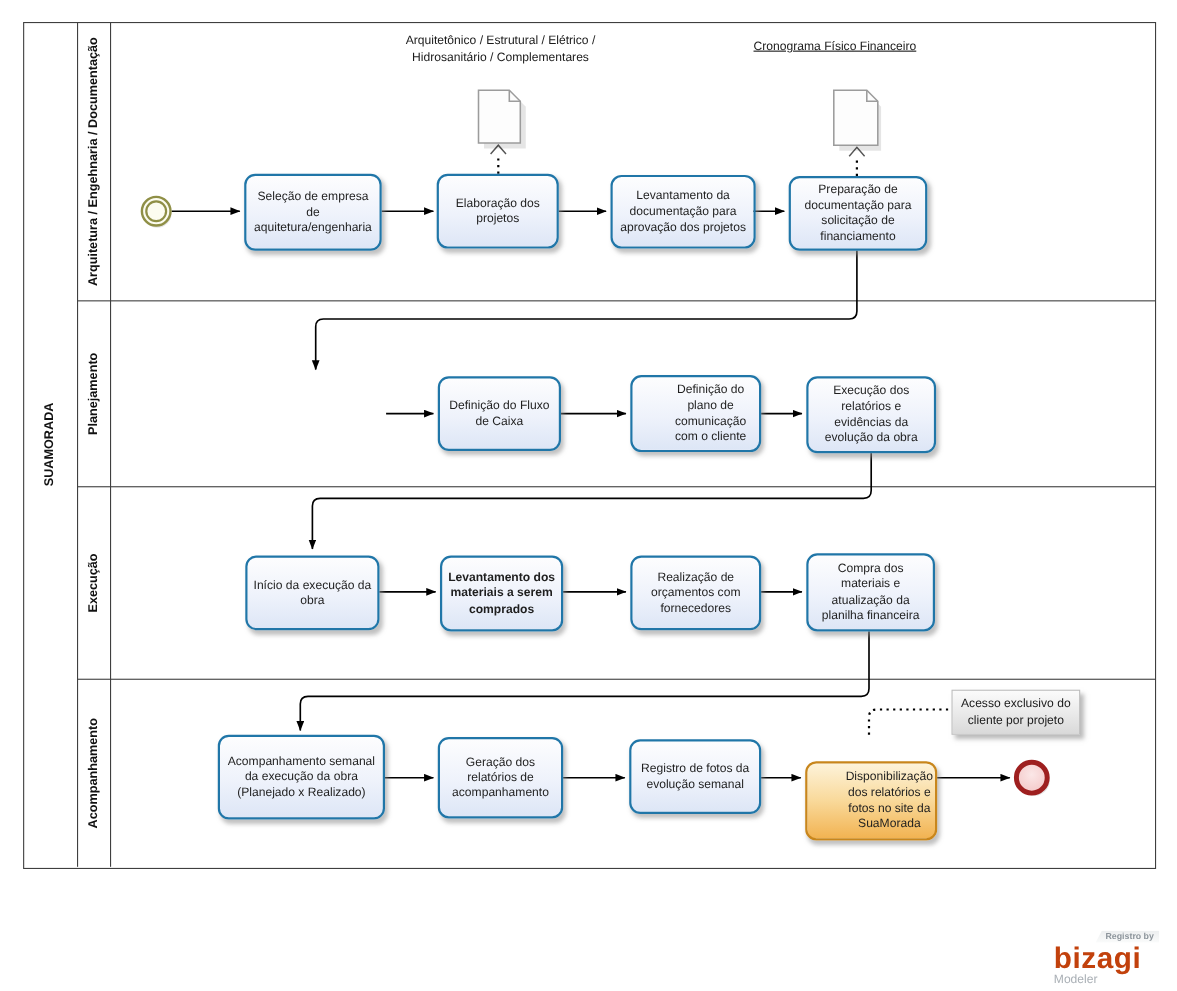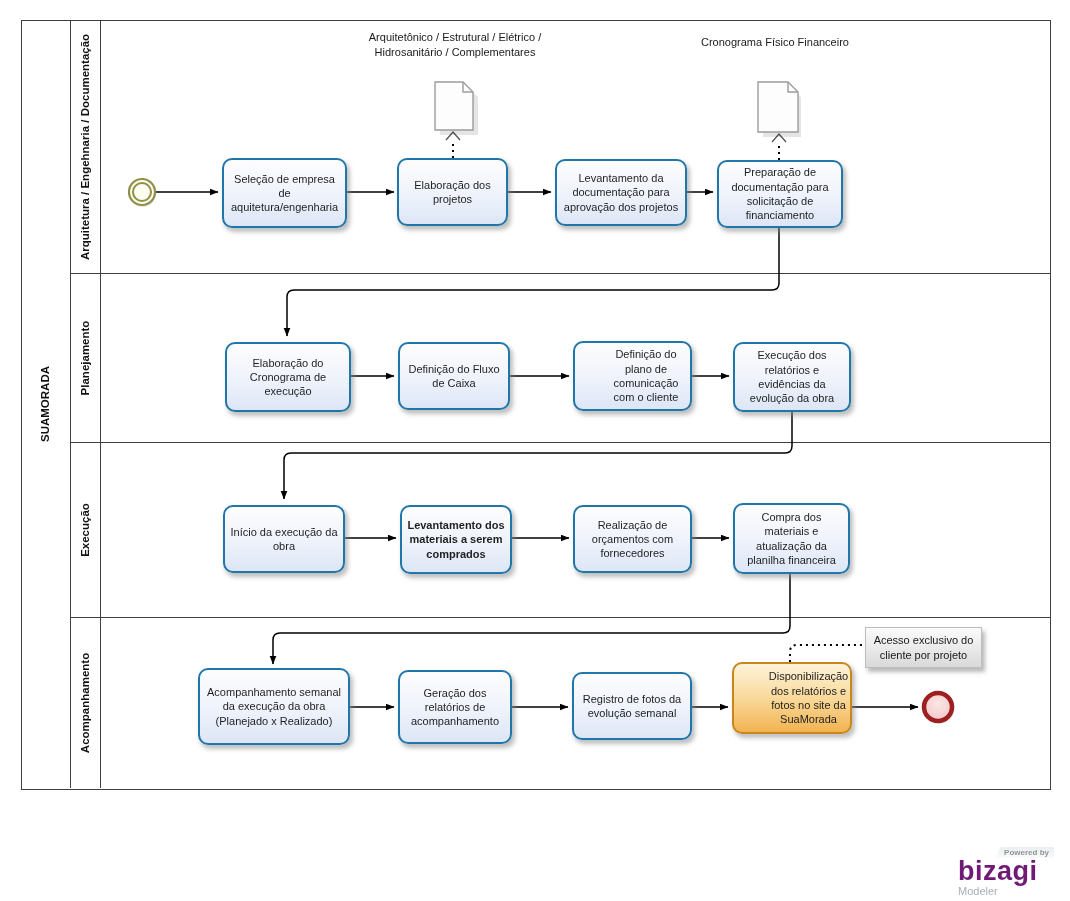--- a/index.html
+++ b/index.html
@@ -22,21 +22,21 @@
         background:linear-gradient(180deg,#fbfbfb 0%,#e9e9e9 55%,#d9d9d9 100%);
         border:1px solid #bdbdbd;box-shadow:3px 3.5px 4px rgba(120,120,120,0.5);
         display:flex;align-items:center;justify-content:center;text-align:center;
         font-size:11px;line-height:1.3;padding:16px 4px;}
   svg.overlay{position:absolute;left:0;top:0;}
   .logo{position:absolute;left:958px;top:841px;width:96px;}
   .powered{display:block;text-align:right;}
   .powered span{display:inline-block;font-size:8px;font-weight:bold;color:#8d959c;
         background:linear-gradient(180deg,#eceeef 0%,#fafbfb 100%);
         padding:1px 5px 1px 9px;clip-path:polygon(10% 0,100% 0,100% 100%,0 100%);}
-  .bizagi{display:block;font-size:27px;font-weight:bold;letter-spacing:0.5px;color:#701a75;line-height:0.95;}
+  .bizagi{display:block;font-size:27px;font-weight:bold;letter-spacing:0.5px;color:#c2410c;line-height:0.95;}
   .modeler{display:block;font-size:11px;color:#a9afb5;margin-top:0px;}
 </style>
 </head>
 <body>
 
 <div id="stage">
 
   <div class="pool-outline"></div>
   <div class="line-v" style="left:70px;top:20px;height:768px;"></div>
   <div class="line-v" style="left:100px;top:20px;height:768px;"></div>
@@ -108,43 +108,42 @@
 
     <circle cx="143" cy="194" r="13" fill="rgba(0,0,0,0.10)"></circle>
     <circle cx="142" cy="192" r="13" fill="#fcfcf0" stroke="#8f8f46" stroke-width="2.2"></circle>
     <circle cx="142" cy="192" r="9" fill="none" stroke="#8f8f46" stroke-width="2"></circle>
 
     <circle cx="940" cy="709" r="14.5" fill="rgba(0,0,0,0.10)"></circle>
     <circle cx="938" cy="707" r="14" fill="url(#endFill)" stroke="#9e1f1f" stroke-width="4.5"></circle>
   </svg>
 
   <div class="doc-label" style="left:360px;top:30px;width:190px;">Arquitetônico / Estrutural / Elétrico / Hidrosanitário / Complementares</div>
-  <div class="doc-label" style="left:695px;top:35px;width:160px;">Cronograma Físico Financeiro</div>
+  <div class="doc-label" style="left:679px;top:35px;width:160px;text-decoration:underline;">Cronograma Físico Financeiro</div>
 
   <div class="task" style="left:222px;top:158px;width:125px;height:70px;">Seleção de empresa de aquitetura/engenharia</div>
   <div class="task" style="left:397px;top:158px;width:111px;height:68px;">Elaboração dos projetos</div>
   <div class="task" style="left:555px;top:159px;width:132px;height:67px;">Levantamento da documentação para aprovação dos projetos</div>
   <div class="task" style="left:717px;top:160px;width:126px;height:68px;">Preparação de documentação para solicitação de financiamento</div>
 
-  <div class="task" style="left:225px;top:342px;width:126px;height:70px;">Elaboração do Cronograma de execução</div>
   <div class="task" style="left:398px;top:342px;width:112px;height:68px;">Definição do Fluxo de Caixa</div>
   <div class="task" style="left:573px;top:341px;width:119px;height:70px;padding-left:32px;">Definição do plano de comunicação com o cliente</div>
   <div class="task" style="left:733px;top:342px;width:118px;height:70px;">Execução dos relatórios e evidências da evolução da obra</div>
 
   <div class="task" style="left:223px;top:505px;width:122px;height:68px;">Início da execução da obra</div>
   <div class="task" style="left:400px;top:505px;width:112px;height:69px;font-weight:bold;">Levantamento dos materiais a serem comprados</div>
   <div class="task" style="left:573px;top:505px;width:119px;height:68px;">Realização de orçamentos com fornecedores</div>
   <div class="task" style="left:733px;top:503px;width:117px;height:71px;">Compra dos materiais e atualização  da planilha financeira</div>
 
   <div class="task" style="left:198px;top:668px;width:152px;height:77px;">Acompanhamento semanal da execução da obra (Planejado x Realizado)</div>
   <div class="task" style="left:398px;top:670px;width:114px;height:74px;">Geração dos relatórios de acompanhamento</div>
   <div class="task" style="left:572px;top:672px;width:120px;height:68px;">Registro de fotos  da evolução semanal</div>
-  <div class="task highlight" style="left:732px;top:662px;width:120px;height:72px;padding-left:38px;">Disponibilização dos relatórios e fotos no site da SuaMorada</div>
+  <div class="task highlight" style="left:732px;top:692px;width:120px;height:72px;padding-left:38px;">Disponibilização dos relatórios e fotos no site da SuaMorada</div>
 
   <div class="annotation" style="left:865px;top:627px;width:117px;height:41px;">Acesso exclusivo do cliente por projeto</div>
 
   <div class="logo">
-    <span class="powered"><span>Powered by</span></span>
+    <span class="powered"><span>Registro by</span></span>
     <span class="bizagi">bizagi</span>
     <span class="modeler">Modeler</span>
   </div>
 
 </div>
 
 </body></html>

